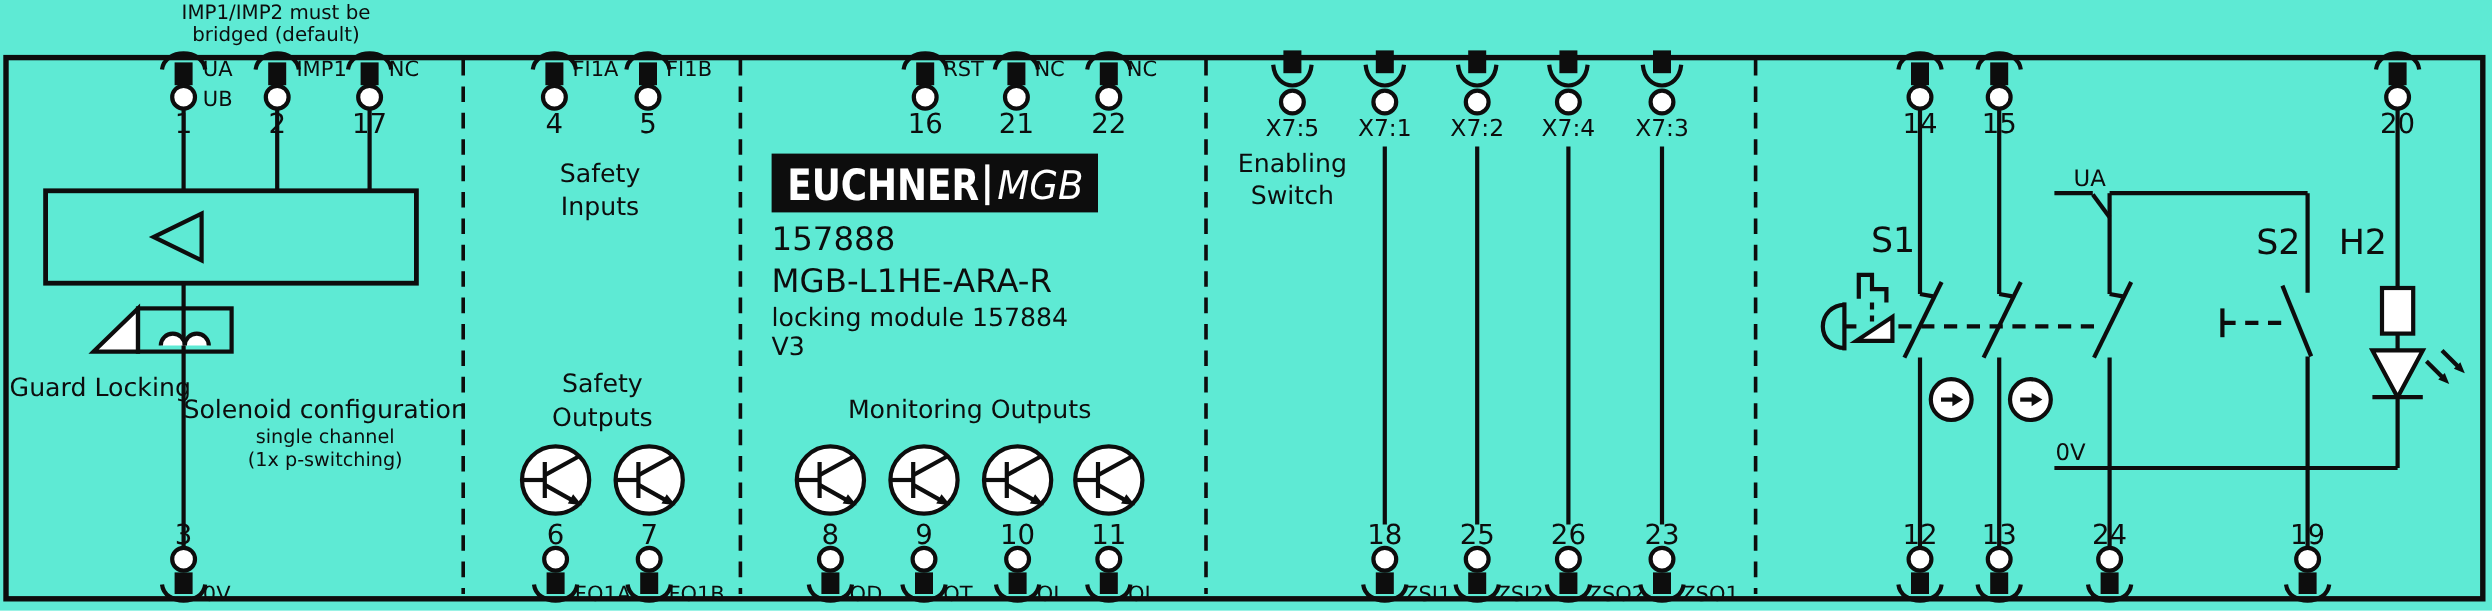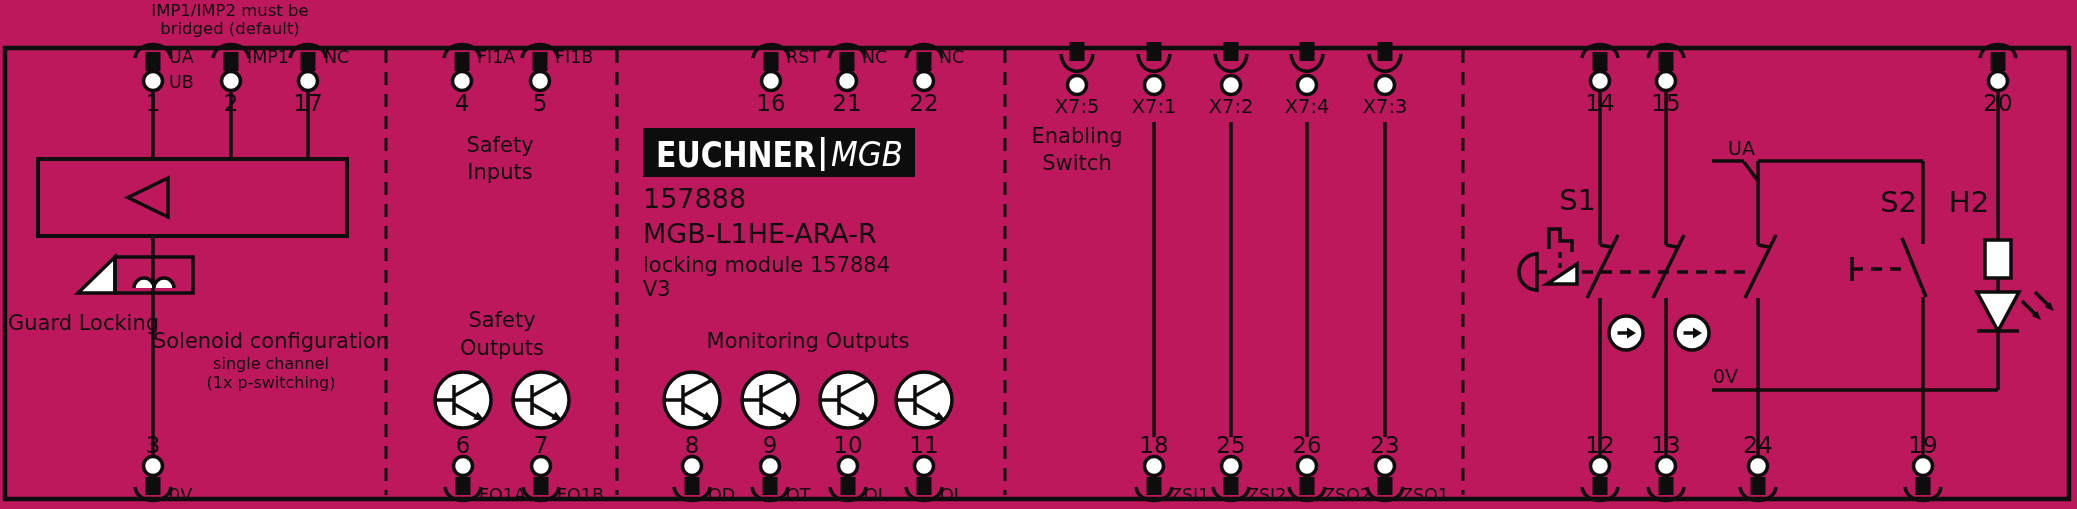--- a/index.html
+++ b/index.html
@@ -1,16 +1,16 @@
 <!DOCTYPE html>
 <html><head>
 <meta charset="utf-8">
 <style>
   html,body{margin:0;padding:0;background:#ffffff;}
-  .stage{position:relative;width:2077px;height:509px;background:#be185d;overflow:hidden;}
+  .stage{position:relative;width:2077px;height:509px;background:#5eead4;overflow:hidden;}
   svg{display:block;}
   text{font-family:"DejaVu Sans","Liberation Sans",sans-serif;fill:#0d0d0d;}
   .num{font-size:23px;text-anchor:middle;}
   .tag{font-size:17.5px;text-anchor:start;}
   .seclbl{font-size:21px;text-anchor:middle;}
   .small{font-size:16px;text-anchor:middle;}
   .note{font-size:16.5px;text-anchor:middle;}
   .big{font-size:29px;}
   .x7lbl{font-size:19.5px;text-anchor:middle;}
   .raillbl{font-size:19px;text-anchor:start;}

